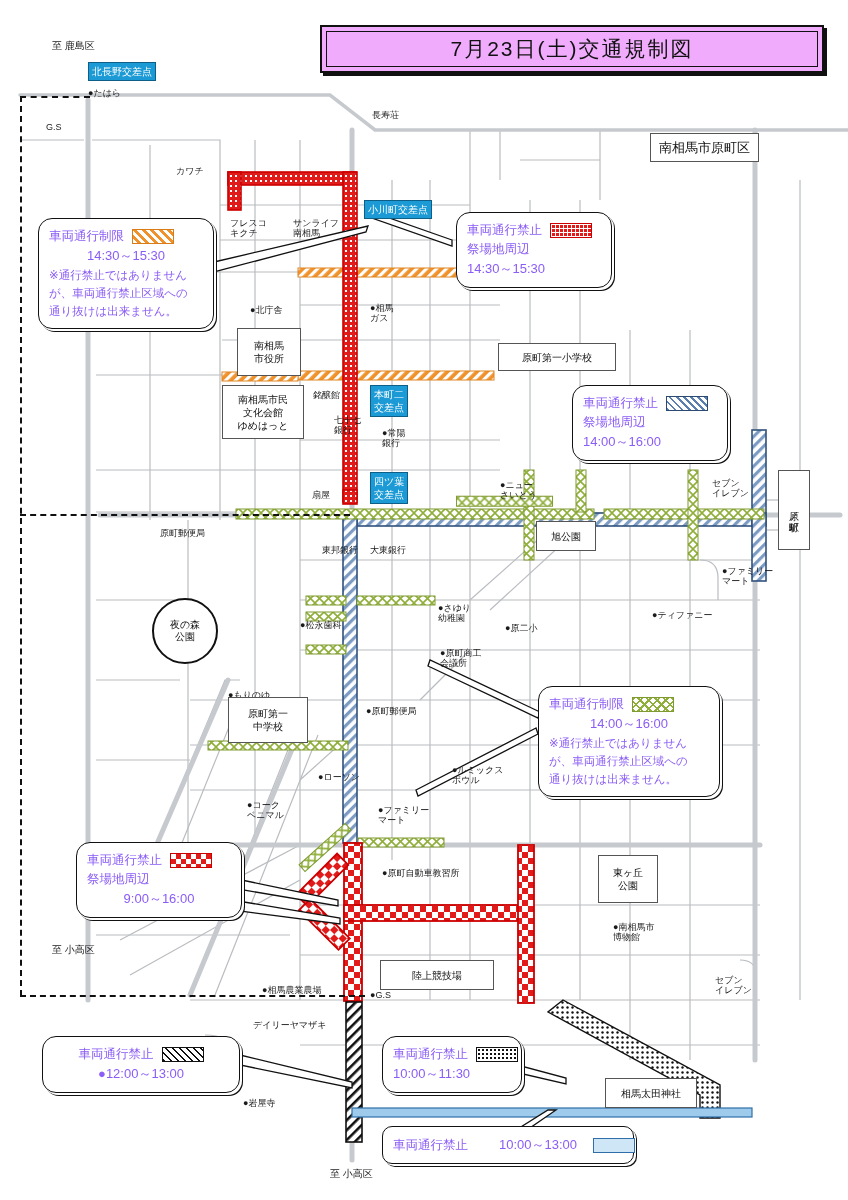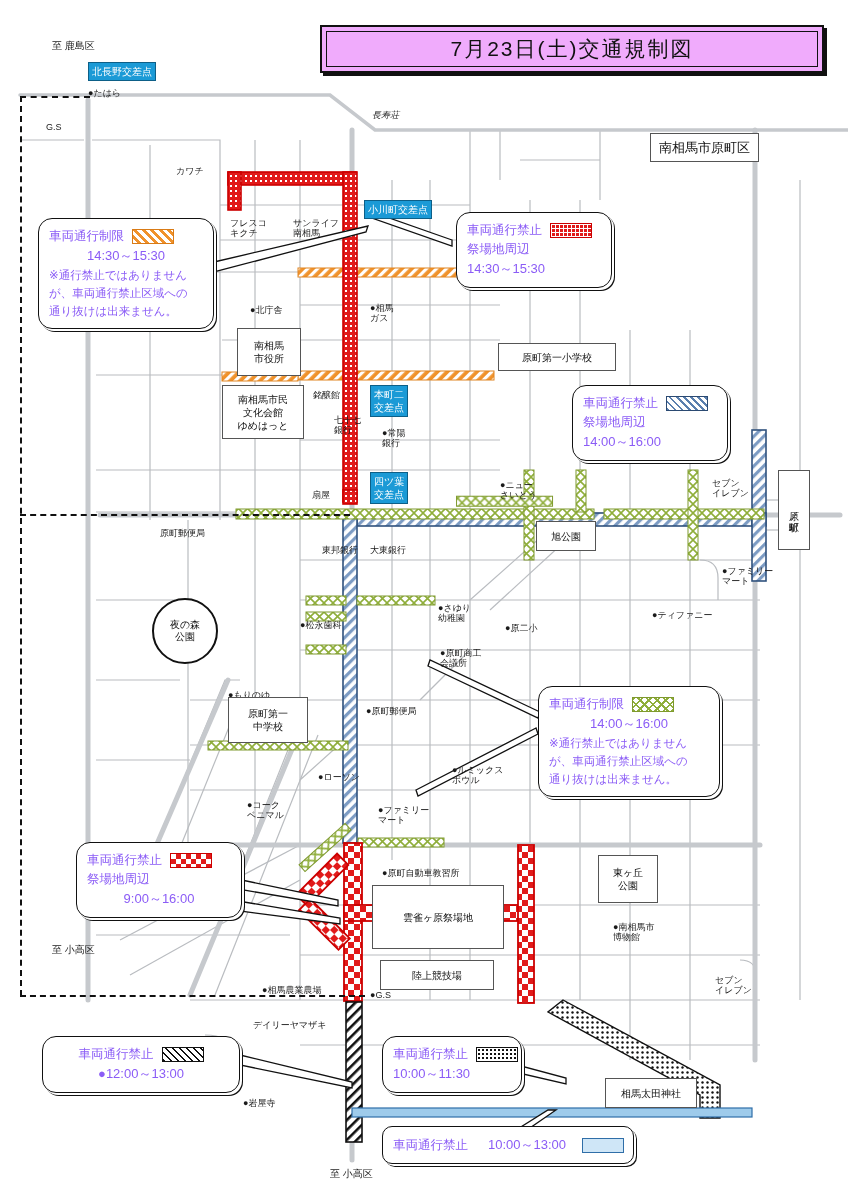--- a/index.html
+++ b/index.html
@@ -304,21 +304,21 @@
   <div class="xlbl" style="left:88px;top:62px;">北長野交差点</div>
   <div class="xlbl" style="left:364px;top:200px;">小川町交差点</div>
   <div class="xlbl" style="left:370px;top:385px;">本町二
 交差点</div>
   <div class="xlbl" style="left:370px;top:472px;">四ツ葉
 交差点</div>
 
   <div id="places-layer" class="abs" style="left:0;top:0;width:848px;height:916px;">
       <div class="lbl sm" style="left: 88px; top: 88px;">●たはら</div>
       <div class="lbl sm" style="left: 46px; top: 122px;">G.S</div>
-      <div class="lbl sm" style="left: 372px; top: 110px; font-style: italic;">長寿荘</div>
+      <div class="lbl sm" style="left: 372px; top: 110px;">長寿荘</div>
       <div class="lbl sm" style="left: 176px; top: 166px;">カワチ</div>
       <div class="lbl sm" style="left: 230px; top: 218px;">フレスコ
 キクチ</div>
       <div class="lbl sm" style="left: 293px; top: 218px;">サンライフ
 南相馬</div>
       <div class="lbl sm" style="left: 250px; top: 305px;">●北庁舎</div>
       <div class="lbl sm" style="left: 370px; top: 303px;">●相馬
 ガス</div>
       <div class="lbl sm" style="left: 358px; top: 428px; margin-left: 24px;">●常陽
 銀行</div>
@@ -364,21 +364,20 @@
   <div id="boxes-layer" class="abs" style="left:0;top:0;width:848px;height:1200px;">
       <div class="boxlbl" style="left: 237px; top: 328px; width: 54px; min-height: 40px; display: flex; align-items: center; justify-content: center;">南相馬
 市役所</div>
       <div class="boxlbl" style="left: 222px; top: 385px; width: 72px; min-height: 46px; display: flex; align-items: center; justify-content: center;">南相馬市民
 文化会館
 ゆめはっと</div>
       <div class="boxlbl" style="left: 498px; top: 343px; width: 108px; min-height: 20px; display: flex; align-items: center; justify-content: center;">原町第一小学校</div>
       <div class="boxlbl" style="left: 536px; top: 521px; width: 50px; min-height: 22px; display: flex; align-items: center; justify-content: center;">旭公園</div>
       <div class="boxlbl" style="left: 228px; top: 697px; width: 70px; min-height: 38px; display: flex; align-items: center; justify-content: center;">原町第一
 中学校</div>
-      <div class="boxlbl" style="left: 372px; top: 885px; width: 122px; min-height: 56px; display: flex; align-items: center; justify-content: center;">雲雀ヶ原祭場地</div>
       <div class="boxlbl" style="left: 380px; top: 960px; width: 104px; min-height: 22px; display: flex; align-items: center; justify-content: center;">陸上競技場</div>
       <div class="boxlbl" style="left: 598px; top: 855px; width: 50px; min-height: 40px; display: flex; align-items: center; justify-content: center;">東ヶ丘
 公園</div>
       <div class="boxlbl" style="left: 605px; top: 1078px; width: 82px; min-height: 22px; display: flex; align-items: center; justify-content: center;">相馬太田神社</div>
       <div class="boxlbl" style="left: 778px; top: 470px; width: 22px; min-height: 72px; display: flex; align-items: center; justify-content: center; writing-mode: vertical-rl; text-orientation: upright;">原ノ町駅</div>
     </div>
   <div id="circles-layer" class="abs" style="left:0;top:0;width:848px;height:1200px;">
       <div class="circlbl" style="left: 152px; top: 598px; width: 62px; height: 62px;">夜の森
 公園</div>
     </div>
@@ -444,18 +443,18 @@
     <div class="hdr">
       <span class="line">車両通行禁止</span>
       <span class="swatch sw-dots"></span>
     </div>
     <div class="line time">10:00～11:30</div>
   </div>
 
   <div class="callout" style="left:382px;top:1126px;width:252px;border-radius:10px;">
     <div class="hdr">
       <span class="line">車両通行禁止</span>
-      <span class="line time" style="margin-left:12px;">10:00～13:00</span>
+      <span class="line time" style="margin-left:23px;">10:00～13:00</span>
       <span class="swatch sw-lightblue" style="margin-left:8px;"></span>
     </div>
   </div>
 
 </div>
 
 </body></html>

